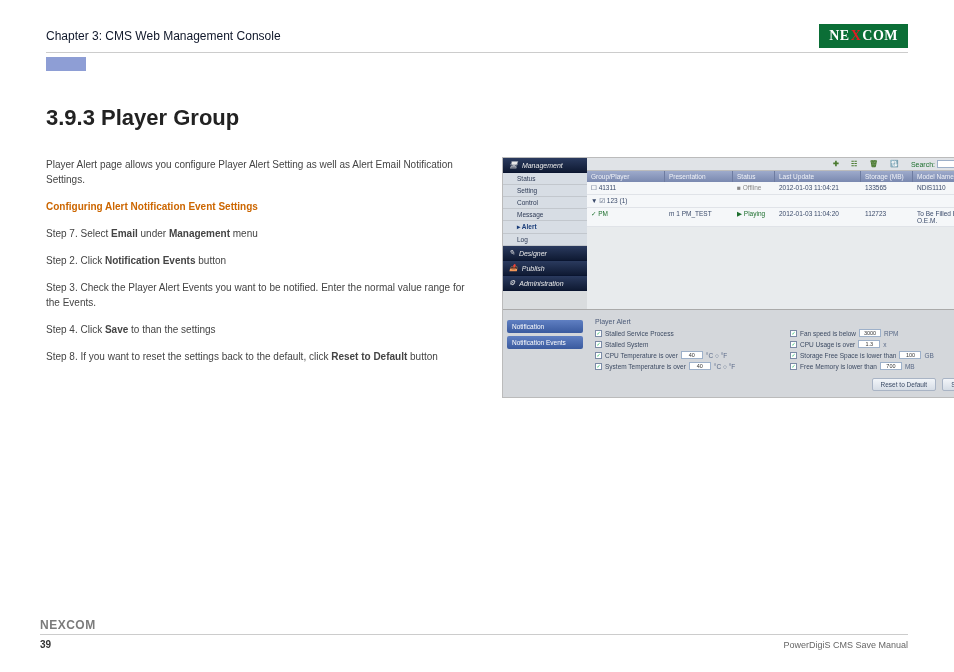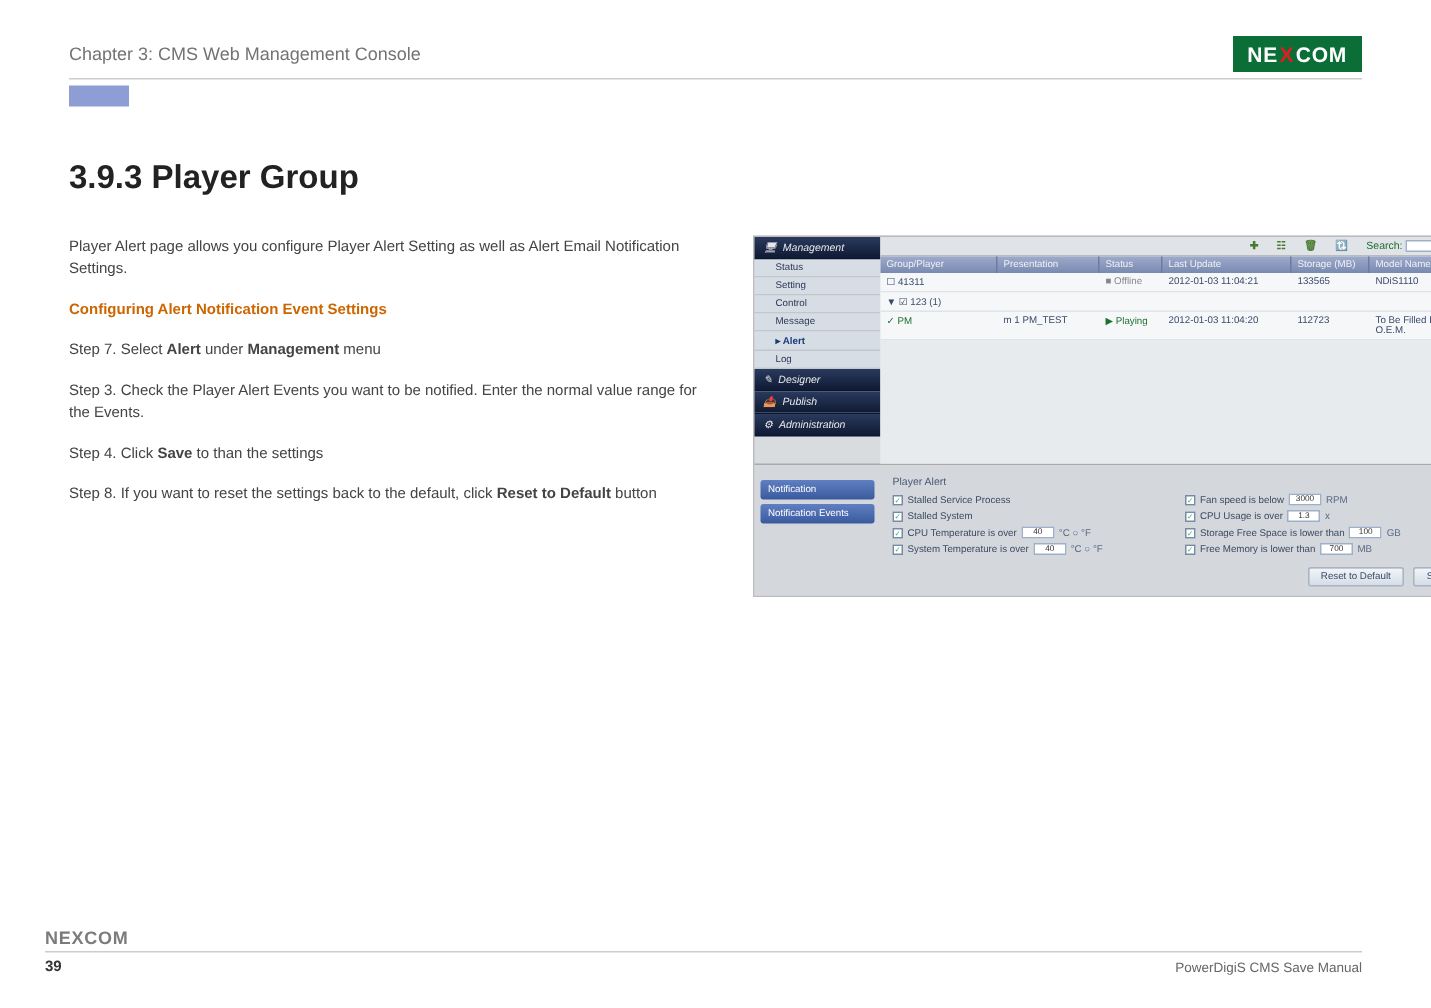--- a/index.html
+++ b/index.html
@@ -6,22 +6,22 @@
   body {
     width: 954px;
     height: 672px;
     background: #fff;
     font-family: Arial, Helvetica, sans-serif;
     color: #4a4a4a;
     position: relative;
     padding: 24px 46px 0 46px;
   }
   .top-bar { display: flex; justify-content: space-between; align-items: center; }
-  .chapter-title { font-size: 12px; color: #737373; }
-  .logo { background: #0b6e36; color: #fff; padding: 4px 10px; font-weight: bold; font-size: 14px; letter-spacing: 0.5px; display: inline-flex; align-items: center; }
+  .chapter-title { font-size: 12px; color: #0f172a; }
+  .logo { background: #0b6e36; color: #fff; padding: 4px 10px; font-weight: bold; font-size: 14px; letter-spacing: 0.5px; display: inline-flex; align-items: center; font-family: Liberation Serif, serif; }
   .logo .e { color: #e31b23; padding: 0 1px; }
   .rule1 { border: none; border-top: 1px solid #ccc; margin-top: 4px; }
   .accent-block { width: 40px; height: 14px; background: #8e9ed5; margin-top: 4px; }
   h1.section-title { font-size: 22px; font-weight: bold; color: #222; margin-top: 34px; margin-bottom: 26px; }
   .two-col { display: flex; gap: 26px; align-items: flex-start; }
   .left-col { flex: 0 0 430px; font-size: 10px; color: #444; line-height: 1.5; }
   .left-col p { margin-bottom: 12px; }
   .left-col .sub-title { color: #cc6600; font-weight: bold; margin-bottom: 12px; }
   .bold { font-weight: bold; }
   .right-col { flex: 1; }
@@ -49,21 +49,21 @@
   .ss-btm-main { flex: 1; padding: 8px 8px 6px 8px; }
   .ss-btm-title { color: #4b5a78; font-size: 7px; margin-bottom: 4px; }
   .chk-grid { display: grid; grid-template-columns: 1fr 1fr; gap: 3px 10px; font-size: 6.5px; color: #3c4a62; }
   .chk-line { display: flex; align-items: center; gap: 3px; white-space: nowrap; }
   .cb { width: 7px; height: 7px; border: 1px solid #7a8aa5; background: #fff; display: inline-flex; align-items: center; justify-content: center; font-size: 5px; color: #2b6; }
   .mini-input { width: 22px; height: 8px; border: 1px solid #9db0c9; background: #fff; font-size: 5.5px; text-align: center; line-height: 7px; color: #333; }
   .unit { color: #5a6a88; }
   .ss-btm-actions { display: flex; justify-content: flex-end; gap: 6px; margin-top: 8px; }
   .act-btn { background: linear-gradient(#f2f5f9,#d6dde6); border: 1px solid #a9b4c5; border-radius: 2px; padding: 2px 8px; font-size: 6.5px; color: #3a4a65; }
   
-  .page-footer { position: absolute; left: 30px; right: 46px; bottom: 22px; }
+  .page-footer { position: absolute; left: 40px; right: 46px; bottom: 22px; }
   .footer-logo { color: #7b7b7b; font-weight: bold; font-size: 12px; letter-spacing: 0.5px; }
   .footer-rule { border: none; border-top: 1px solid #ccc; margin-top: 2px; }
   .footer-row { display: flex; justify-content: space-between; align-items: center; margin-top: 4px; font-size: 9px; color: #666; }
   .page-num { font-weight: bold; color: #333; font-size: 10px; }
 </style>
 </head>
 <body>
 
 <div class="top-bar">
   <div class="chapter-title">Chapter 3: CMS Web Management Console</div>
@@ -76,21 +76,24 @@
 <hr class="rule1">
 <div class="accent-block"></div>
 
 <h1 class="section-title">3.9.3 Player Group</h1>
 
 <div class="two-col">
   <div class="left-col">
     <p>Player Alert page allows you configure Player Alert Setting as well as Alert Email Notification Settings.</p>
     <p class="sub-title">Configuring Alert Notification Event Settings</p>
     <p>
-      <span>Step 7. Select </span><span class="bold">Alert</span><span> under </span><span class="bold">Management</span><span> menu</span>
+      <span>Step 7. Select </span><span class="bold">Email</span><span> under </span><span class="bold">Management</span><span> menu</span>
+    </p>
+    <p>
+      <span>Step 2. Click </span><span class="bold">Notification Events</span><span> button</span>
     </p>
     <p>Step 3. Check the Player Alert Events you want to be notified. Enter the normal value range for the Events.</p>
     <p>
       <span>Step 4. Click </span><span class="bold">Save</span><span> to than the settings</span>
     </p>
     <p>
       <span>Step 8. If you want to reset the settings back to the default, click </span><span class="bold">Reset to Default</span><span> button</span>
     </p>
   </div>
 

